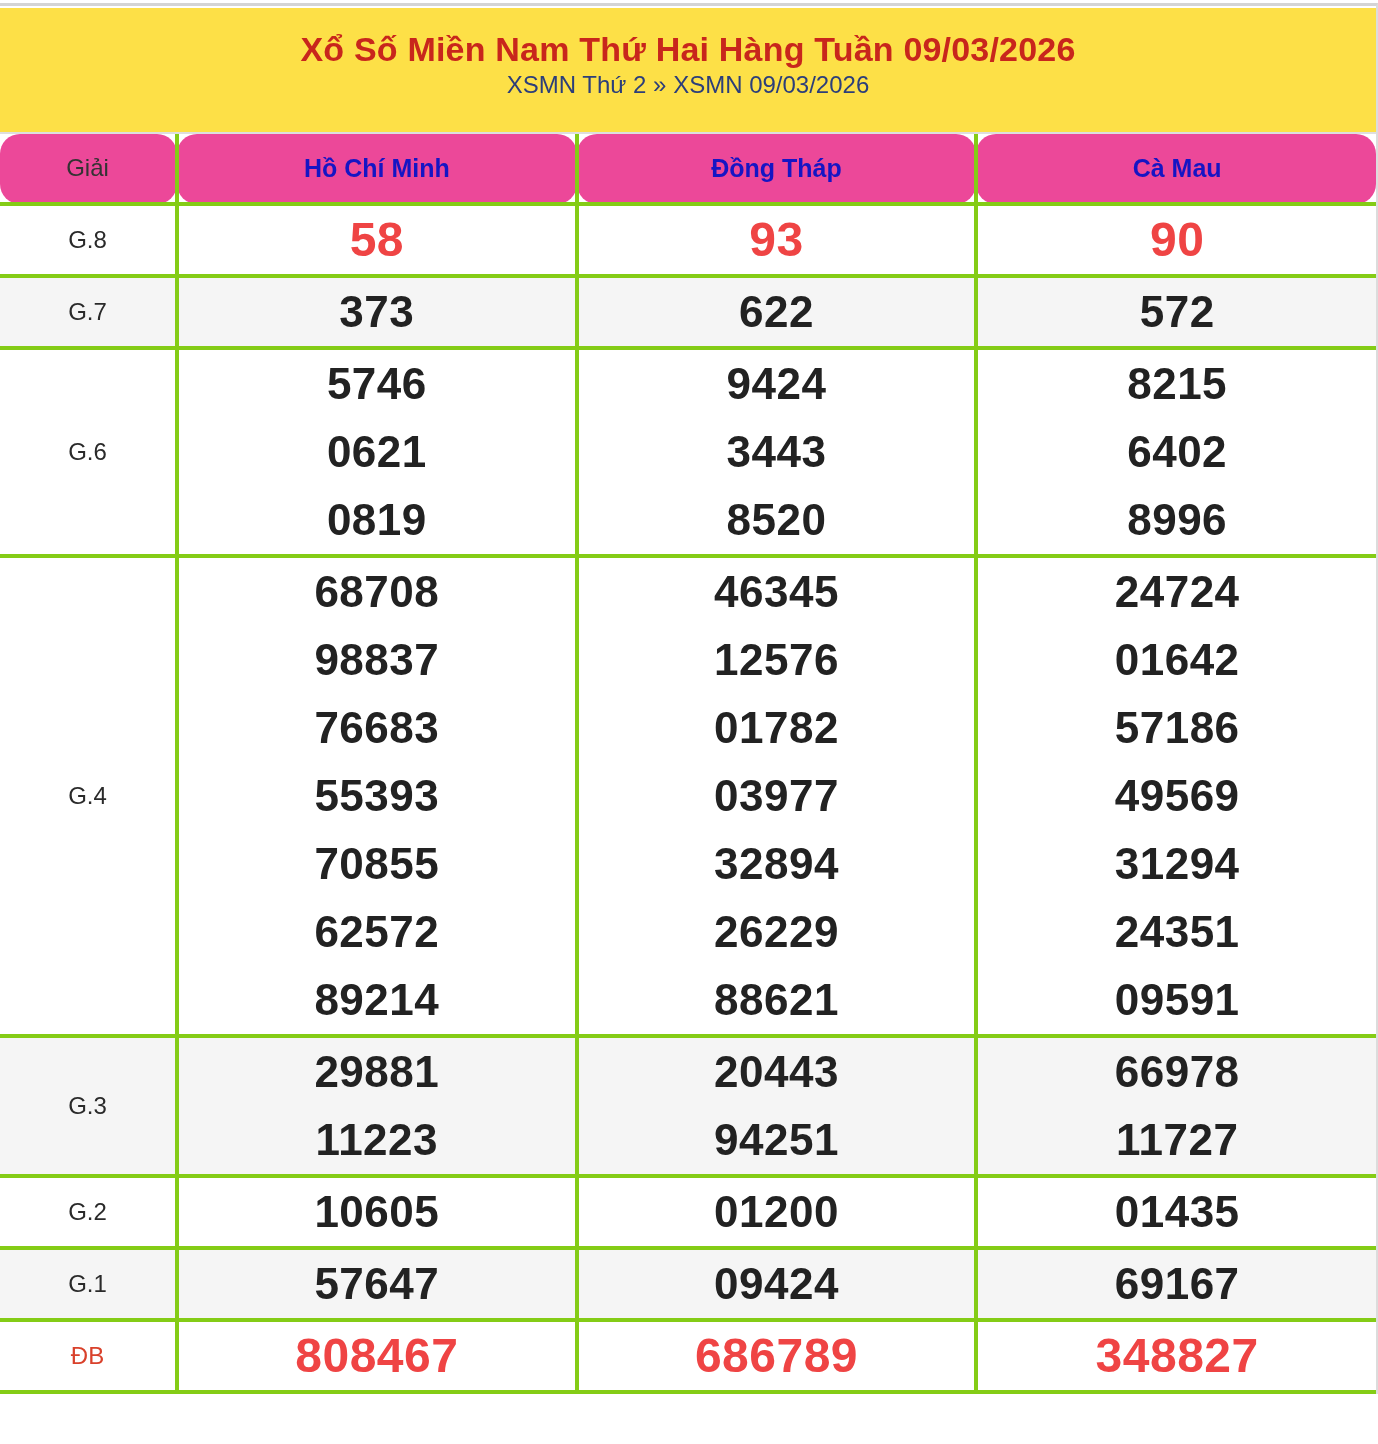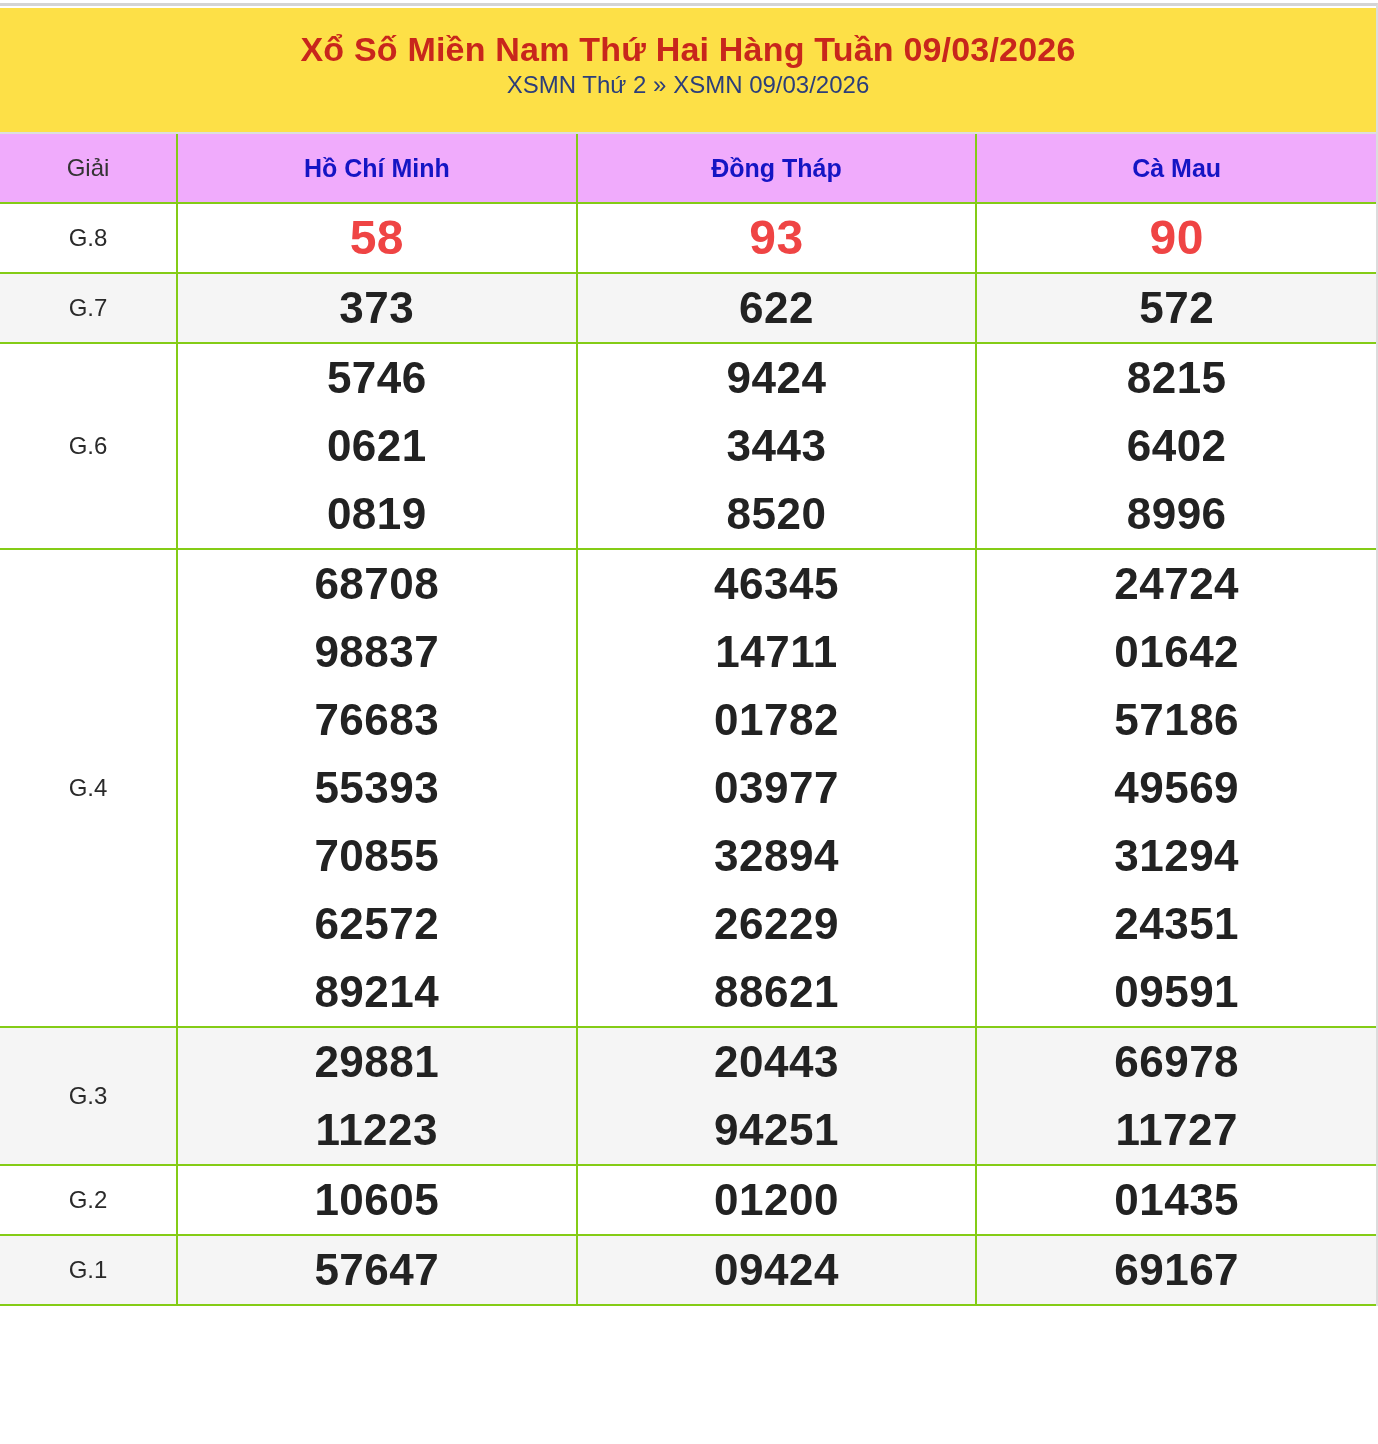--- a/index.html
+++ b/index.html
@@ -46,34 +46,35 @@
       color: #2c3e7a;
       text-decoration: none;
     }
     table {
       width: 100%;
       border-collapse: collapse;
       table-layout: fixed;
     }
     col.c-label { width: 177px; }
     th, td {
-      border: 2px solid #84cc16;
+      border: 4px solid #84cc16;
       text-align: center;
       vertical-align: middle;
       padding: 0;
     }
     tr > *:first-child { border-left: none; }
     tr > *:last-child { border-right: none; }
     thead th {
-      background: #f0abfc;
+      background: #ec4899;
       height: 68px;
       font-size: 25px;
       font-weight: bold;
       color: #1515c4;
       border-top: none;
+      border-radius: 20px;
     }
     thead th.label-head {
       font-weight: normal;
       color: #333333;
       font-size: 24px;
     }
     td.label {
       font-size: 24px;
       color: #2a2a2a;
     }
@@ -197,21 +198,21 @@
               <span class="num">76683</span>
               <span class="num">55393</span>
               <span class="num">70855</span>
               <span class="num">62572</span>
               <span class="num">89214</span>
             </div>
           </td>
           <td>
             <div class="nums">
               <span class="num">46345</span>
-              <span class="num">14711</span>
+              <span class="num">12576</span>
               <span class="num">01782</span>
               <span class="num">03977</span>
               <span class="num">32894</span>
               <span class="num">26229</span>
               <span class="num">88621</span>
             </div>
           </td>
           <td>
             <div class="nums">
               <span class="num">24724</span>
@@ -274,15 +275,33 @@
             <div class="nums">
               <span class="num">09424</span>
             </div>
           </td>
           <td>
             <div class="nums">
               <span class="num">69167</span>
             </div>
           </td>
         </tr>
+        <tr class="plain">
+          <td class="label special">ĐB</td>
+          <td>
+            <div class="nums">
+              <span class="num red big">808467</span>
+            </div>
+          </td>
+          <td>
+            <div class="nums">
+              <span class="num red big">686789</span>
+            </div>
+          </td>
+          <td>
+            <div class="nums">
+              <span class="num red big">348827</span>
+            </div>
+          </td>
+        </tr>
       </tbody>
   </table>
 </div>
 
 </body></html>

